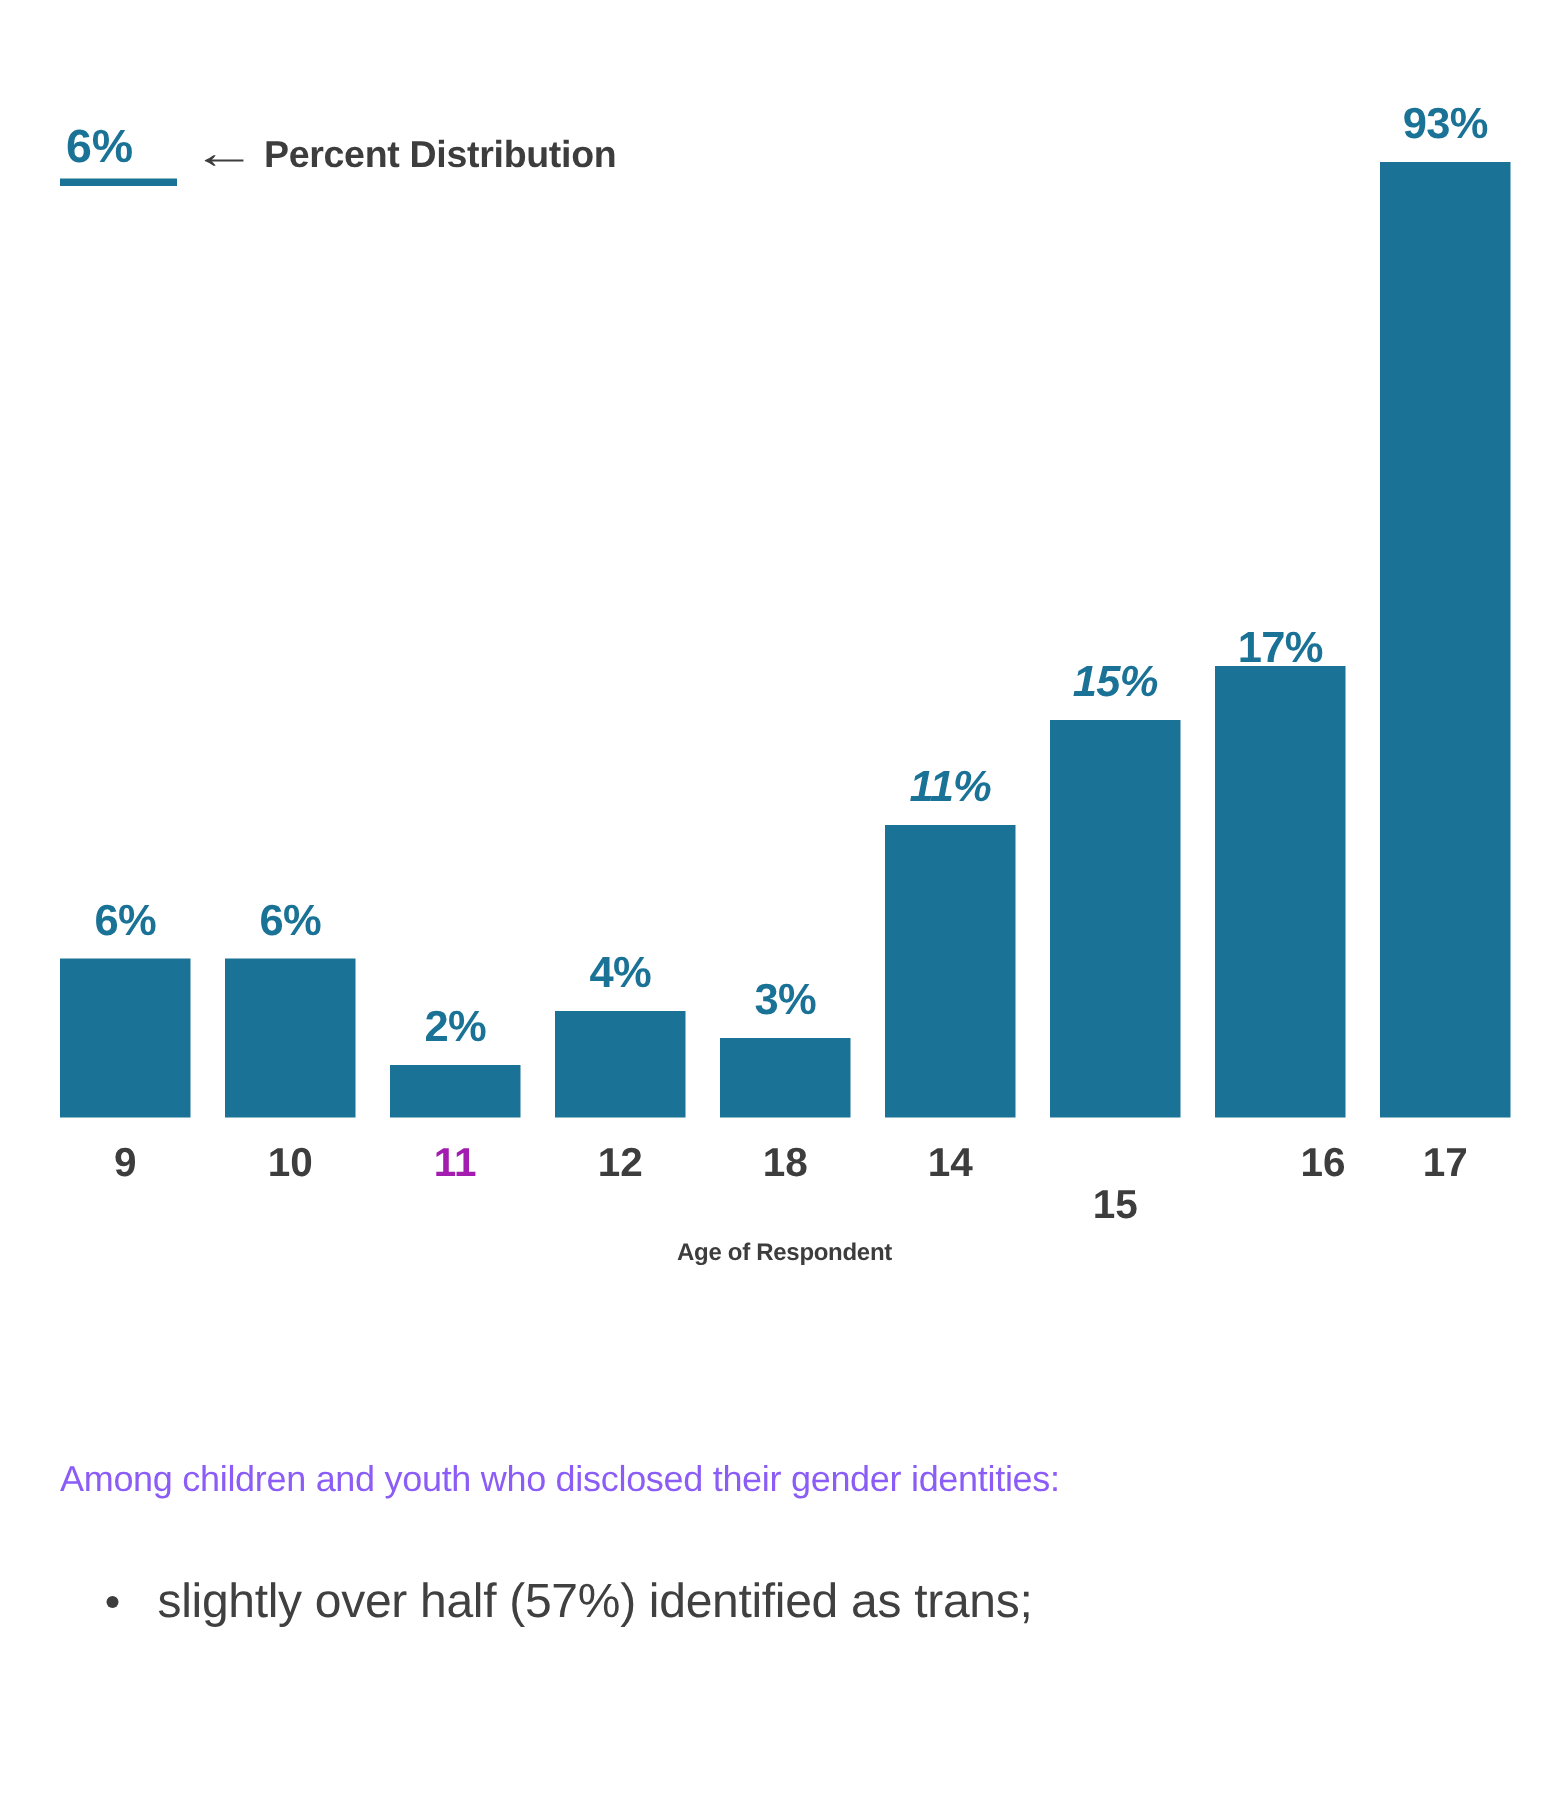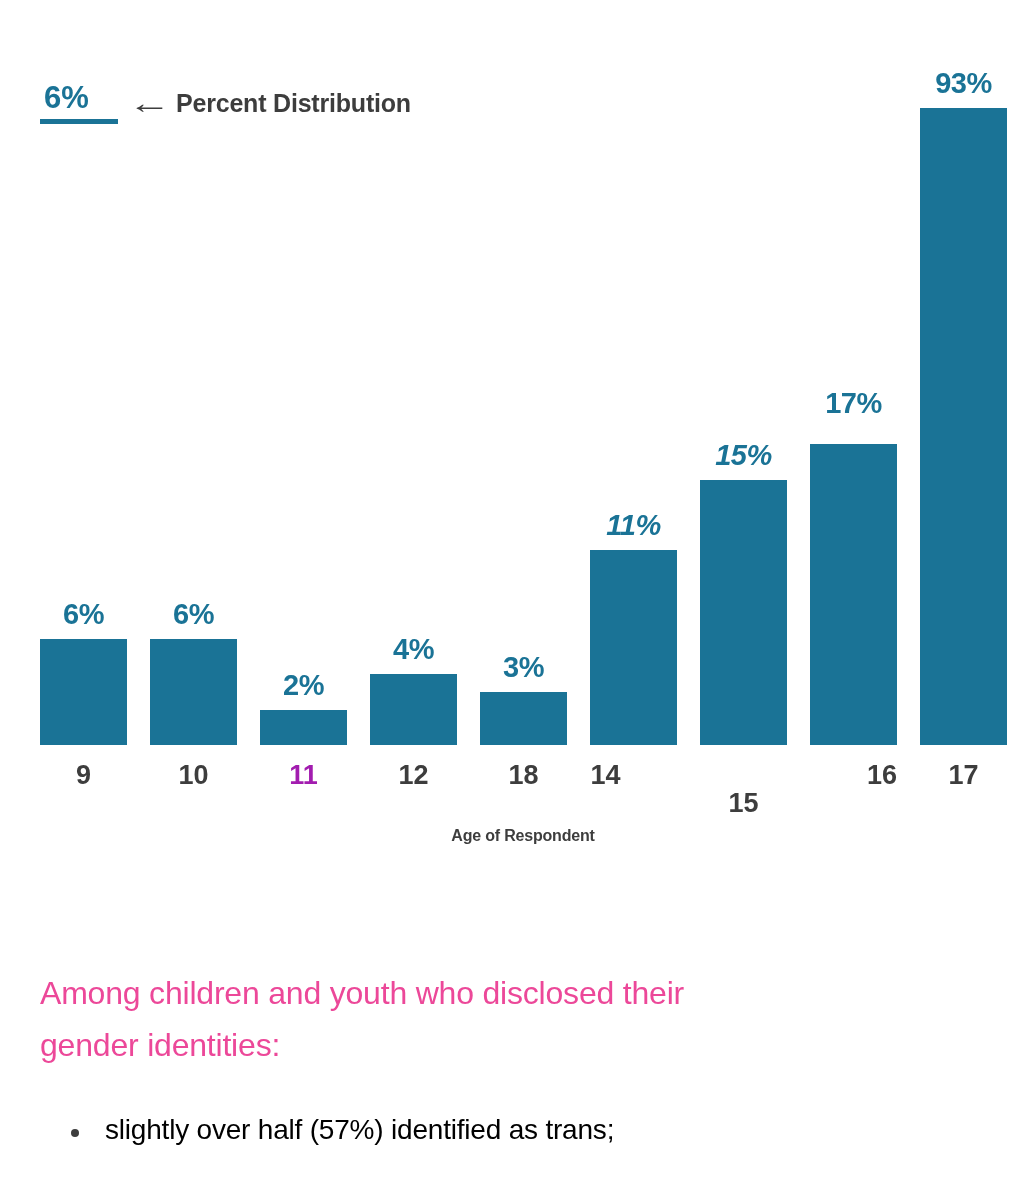--- a/index.html
+++ b/index.html
@@ -113,37 +113,37 @@
   }
 
   
   #copy {
     position: absolute;
     left: 40px;
     top: 968px;
     width: 950px;
   }
   #copy-intro {
-    font-size: 32px;
+    font-size: 24px;
     font-weight: normal;
-    color: #ec4899;
+    color: #8b5cf6;
     line-height: 1.62;
     letter-spacing: -0.2px;
     max-width: 700px;
   }
   #bullet-list {
     list-style: none;
     margin: 36px 0 0 0;
     padding: 0;
   }
   #bullet-list li {
     position: relative;
     padding-left: 65px;
-    font-size: 28px;
-    color: #000000;
+    font-size: 32px;
+    color: #404040;
     line-height: 1.55;
     letter-spacing: -0.2px;
   }
   #bullet-list li .dot {
     position: absolute;
     left: 31px;
     top: 21px;
     width: 8px;
     height: 8px;
     border-radius: 50%;
@@ -184,34 +184,34 @@
       <div class="bar-slot" style="left: 550px; font-style: italic;">
         <div class="bar" style="height: 194.7px; background: rgb(26, 115, 150);"></div>
         <div class="bar-value" style="bottom: 204.7px; color: rgb(26, 115, 150);">11%</div>
       </div>
       <div class="bar-slot" style="left: 660px; font-style: italic;">
         <div class="bar" style="height: 265.5px; background: rgb(26, 115, 150);"></div>
         <div class="bar-value" style="bottom: 275.5px; color: rgb(26, 115, 150);">15%</div>
       </div>
       <div class="bar-slot" style="left: 770px;">
         <div class="bar" style="height: 300.9px; background: rgb(26, 115, 150);"></div>
-        <div class="bar-value" style="bottom: 327px; color: rgb(26, 115, 150);">17%</div>
+        <div class="bar-value" style="bottom: 298px; color: rgb(26, 115, 150);">17%</div>
       </div>
       <div class="bar-slot" style="left: 880px;">
         <div class="bar" style="height: 637.2px; background: rgb(26, 115, 150);"></div>
         <div class="bar-value" style="bottom: 647.2px; color: rgb(26, 115, 150);">93%</div>
       </div>
     </div>
   <div id="x-axis-title">Age of Respondent</div>
 <div class="tick-label" style="left: 40px; width: 87px; color: rgb(61, 61, 61);">9</div>
     <div class="tick-label" style="left: 150px; width: 87px; color: rgb(61, 61, 61);">10</div>
     <div class="tick-label" style="left: 260px; width: 87px; color: #a21caf;">11</div>
     <div class="tick-label" style="left: 370px; width: 87px; color: rgb(61, 61, 61);">12</div>
     <div class="tick-label" style="left: 480px; width: 87px; color: rgb(61, 61, 61);">18</div>
-    <div class="tick-label" style="left: 562px; width: 87px; color: rgb(61, 61, 61);">14</div>
+    <div class="tick-label" style="left: 590px; width: 87px; color: rgb(61, 61, 61);">14</div>
     <div class="tick-label" style="left: 700px; width: 87px; color: rgb(61, 61, 61); margin-top: 28px;">15</div>
     <div class="tick-label" style="left: 810px; width: 87px; color: rgb(61, 61, 61); text-align: right;">16</div>
     <div class="tick-label" style="left: 920px; width: 87px; color: rgb(61, 61, 61);">17</div>
   </div>
 
 <div id="copy">
   <div id="copy-intro">Among children and youth who disclosed their gender identities:</div>
   <ul id="bullet-list">
       <li><span class="dot"></span><span>slightly over half (57%) identified as trans;</span></li>
     </ul>

